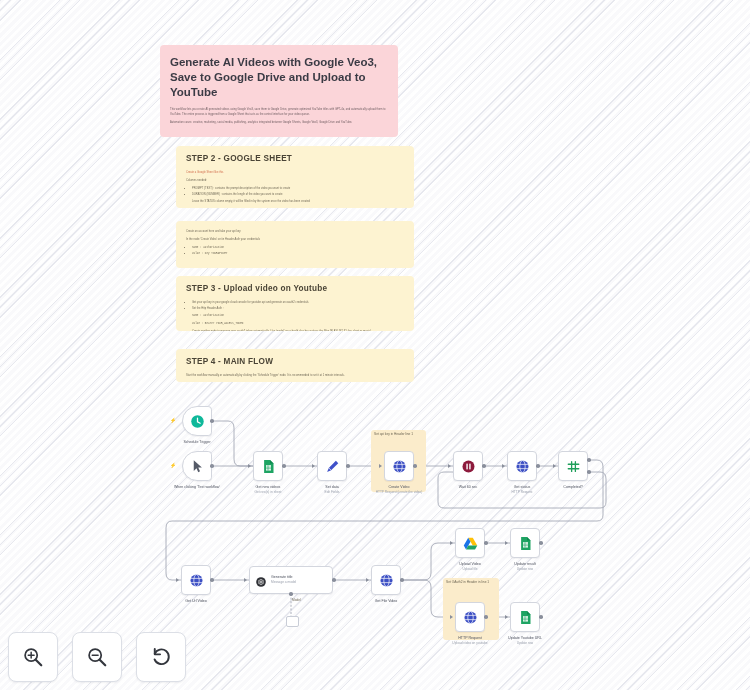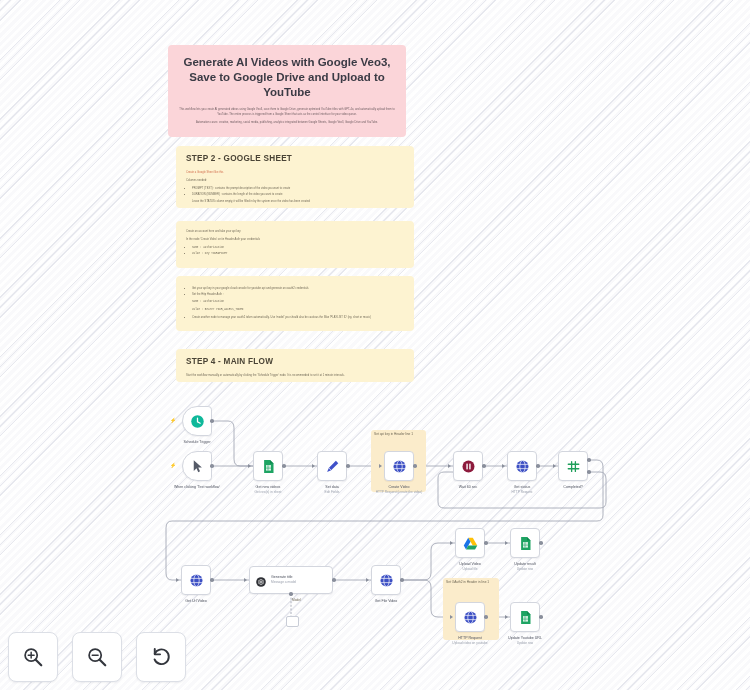--- a/index.html
+++ b/index.html
@@ -80,21 +80,21 @@
   .zbtn{width:48px;height:48px;background:#fff;border:1px solid #dcdfe6;
         border-radius:8px;display:flex;align-items:center;justify-content:center;
         cursor:pointer;box-shadow:0 1px 2px rgba(20,20,35,.06);}
   .zbtn svg{width:22px;height:22px;}
 </style>
 </head>
 <body>
 
 <div id="canvas"></div>
 
-<div class="sticky note-title" style="left:168px;top:45px;width:238px;height:92px;text-align:center;">
+<div class="sticky note-title" style="left:160px;top:45px;width:238px;height:92px;">
   <h1>Generate AI Videos with Google Veo3, Save to Google Drive and Upload to YouTube</h1>
   <div class="blur">
     <p>This workflow lets you create AI generated videos using Google Veo3, save them to Google Drive, generate optimized YouTube titles with GPT-4o, and automatically upload them to YouTube. The entire process is triggered from a Google Sheet that acts as the control interface for your video queue.</p>
     <p>Automation cases: creative, marketing, social media, publishing, analytics integrated between Google Sheets, Google Veo3, Google Drive and YouTube.</p>
   </div>
 </div>
 
 <div class="sticky note-step" style="left:176px;top:146px;width:238px;height:62px;">
   <h2>STEP 2 - GOOGLE SHEET</h2>
   <div class="blur">
@@ -113,20 +113,21 @@
     <p>Create an account here and take your api key</p>
     <p>In the node 'Create Video' set in Header Auth your credentials</p>
     <ul>
       <li class="mono">name : authorization</li>
       <li class="mono">value : Key YOURAPIKEY</li>
     </ul>
   </div>
 </div>
 
 <div class="sticky note-step" style="left:176px;top:276px;width:238px;height:55px;">
+  <h2>STEP 3 - Upload video on Youtube</h2>
   <div class="blur">
     <ul>
       <li>Get your api key in your google cloud console for youtube api and generate an oauth2 credentials</li>
       <li>Set the Http Header Auth :</li>
     </ul>
     <p class="ind mono">name : authorization</p>
     <p class="ind mono">value : Bearer YOUR_ACCESS_TOKEN</p>
     <ul>
       <li>Create another node to manage your oauth2 token automatically. Use 'model' you should also be cautious the Blue 'PLAYLIST ID' (eg. short or music)</li>
     </ul>

